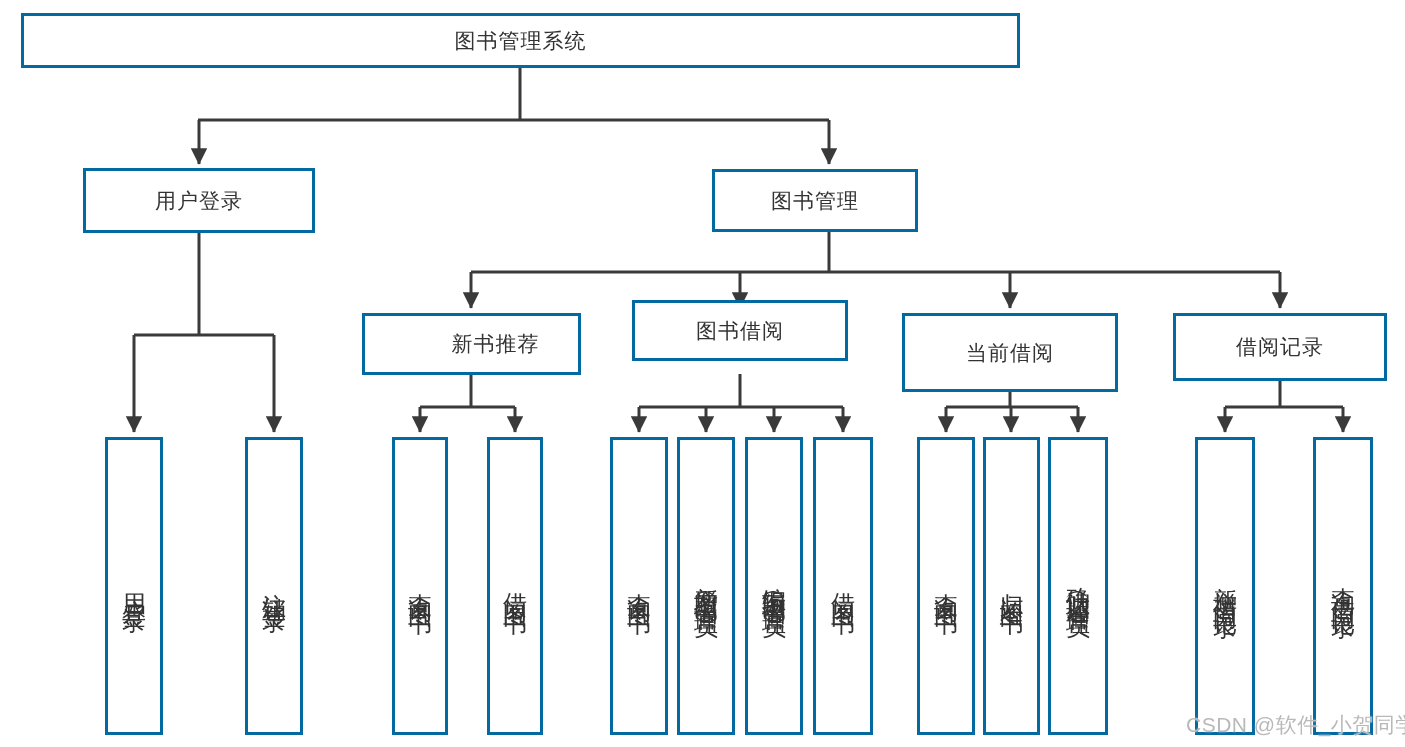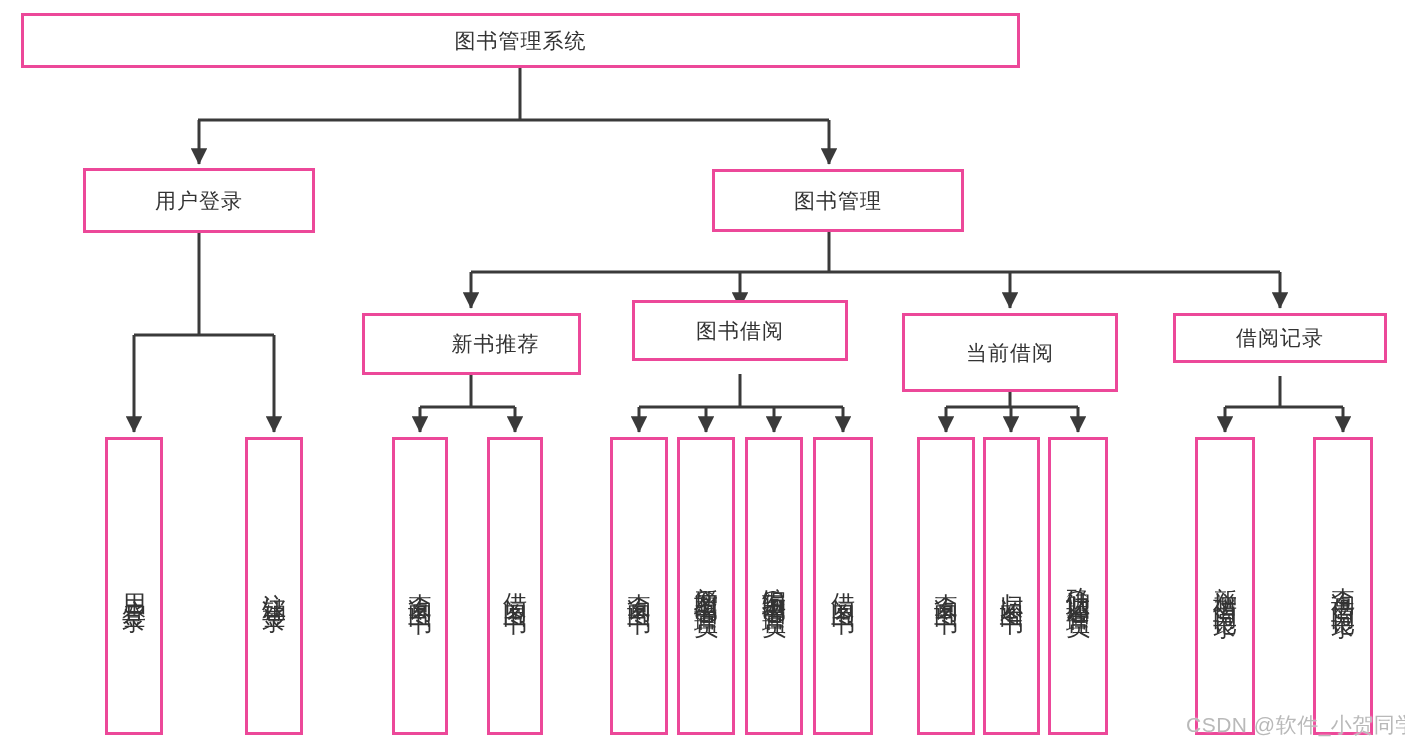--- a/index.html
+++ b/index.html
@@ -3,21 +3,21 @@
 <meta charset="utf-8">
 <style>
   html,body{margin:0;padding:0;background:#ffffff;}
   .canvas{
     position:relative;width:1405px;height:747px;background:#ffffff;overflow:hidden;
     font-family:"Liberation Sans","DejaVu Sans",sans-serif;color:#333333;
   }
   .wires{position:absolute;left:0;top:0;width:1405px;height:747px;pointer-events:none;}
   .box{
     position:absolute;box-sizing:border-box;background:#ffffff;
-    border:3px solid #ec4899;display:flex;align-items:center;justify-content:center;
+    border:3px solid #0369a1;display:flex;align-items:center;justify-content:center;
     z-index:2;
   }
   .h-label{font-size:21px;letter-spacing:1px;white-space:nowrap;}
   .v-text{
     writing-mode:vertical-rl;text-orientation:mixed;
     font-size:24px;line-height:1.0;letter-spacing:6px;white-space:nowrap;
   }
   .watermark{
     position:absolute;left:1186px;top:711px;z-index:5;
     font-size:21px;letter-spacing:0.5px;color:#b9b9b9;white-space:nowrap;
@@ -75,34 +75,34 @@
     </g>
   </svg>
 
   <div class="box" style="left:21px;top:13px;width:999px;height:55px;">
     <span class="h-label">图书管理系统</span>
   </div>
 
   <div class="box" style="left:83px;top:168px;width:232px;height:65px;">
     <span class="h-label">用户登录</span>
   </div>
-  <div class="box" style="left:712px;top:169px;width:252px;height:63px;justify-content:center;">
+  <div class="box" style="left:712px;top:169px;width:206px;height:63px;justify-content:center;">
     <span class="h-label">图书管理</span>
   </div>
 
   <div class="box" style="left:362px;top:313px;width:219px;height:62px;padding-left:48px;">
     <span class="h-label">新书推荐</span>
   </div>
   <div class="box" style="left:632px;top:300px;width:216px;height:61px;">
     <span class="h-label">图书借阅</span>
   </div>
   <div class="box" style="left:902px;top:313px;width:216px;height:79px;">
     <span class="h-label">当前借阅</span>
   </div>
-  <div class="box" style="left:1173px;top:313px;width:214px;height:50px;">
+  <div class="box" style="left:1173px;top:313px;width:214px;height:68px;">
     <span class="h-label">借阅记录</span>
   </div>
 
   <div class="box" style="left:105px;top:437px;width:58px;height:298px;">
     <span class="v-text">用户登录</span>
   </div>
   <div class="box" style="left:245px;top:437px;width:58px;height:298px;">
     <span class="v-text">注销登录</span>
   </div>
 

